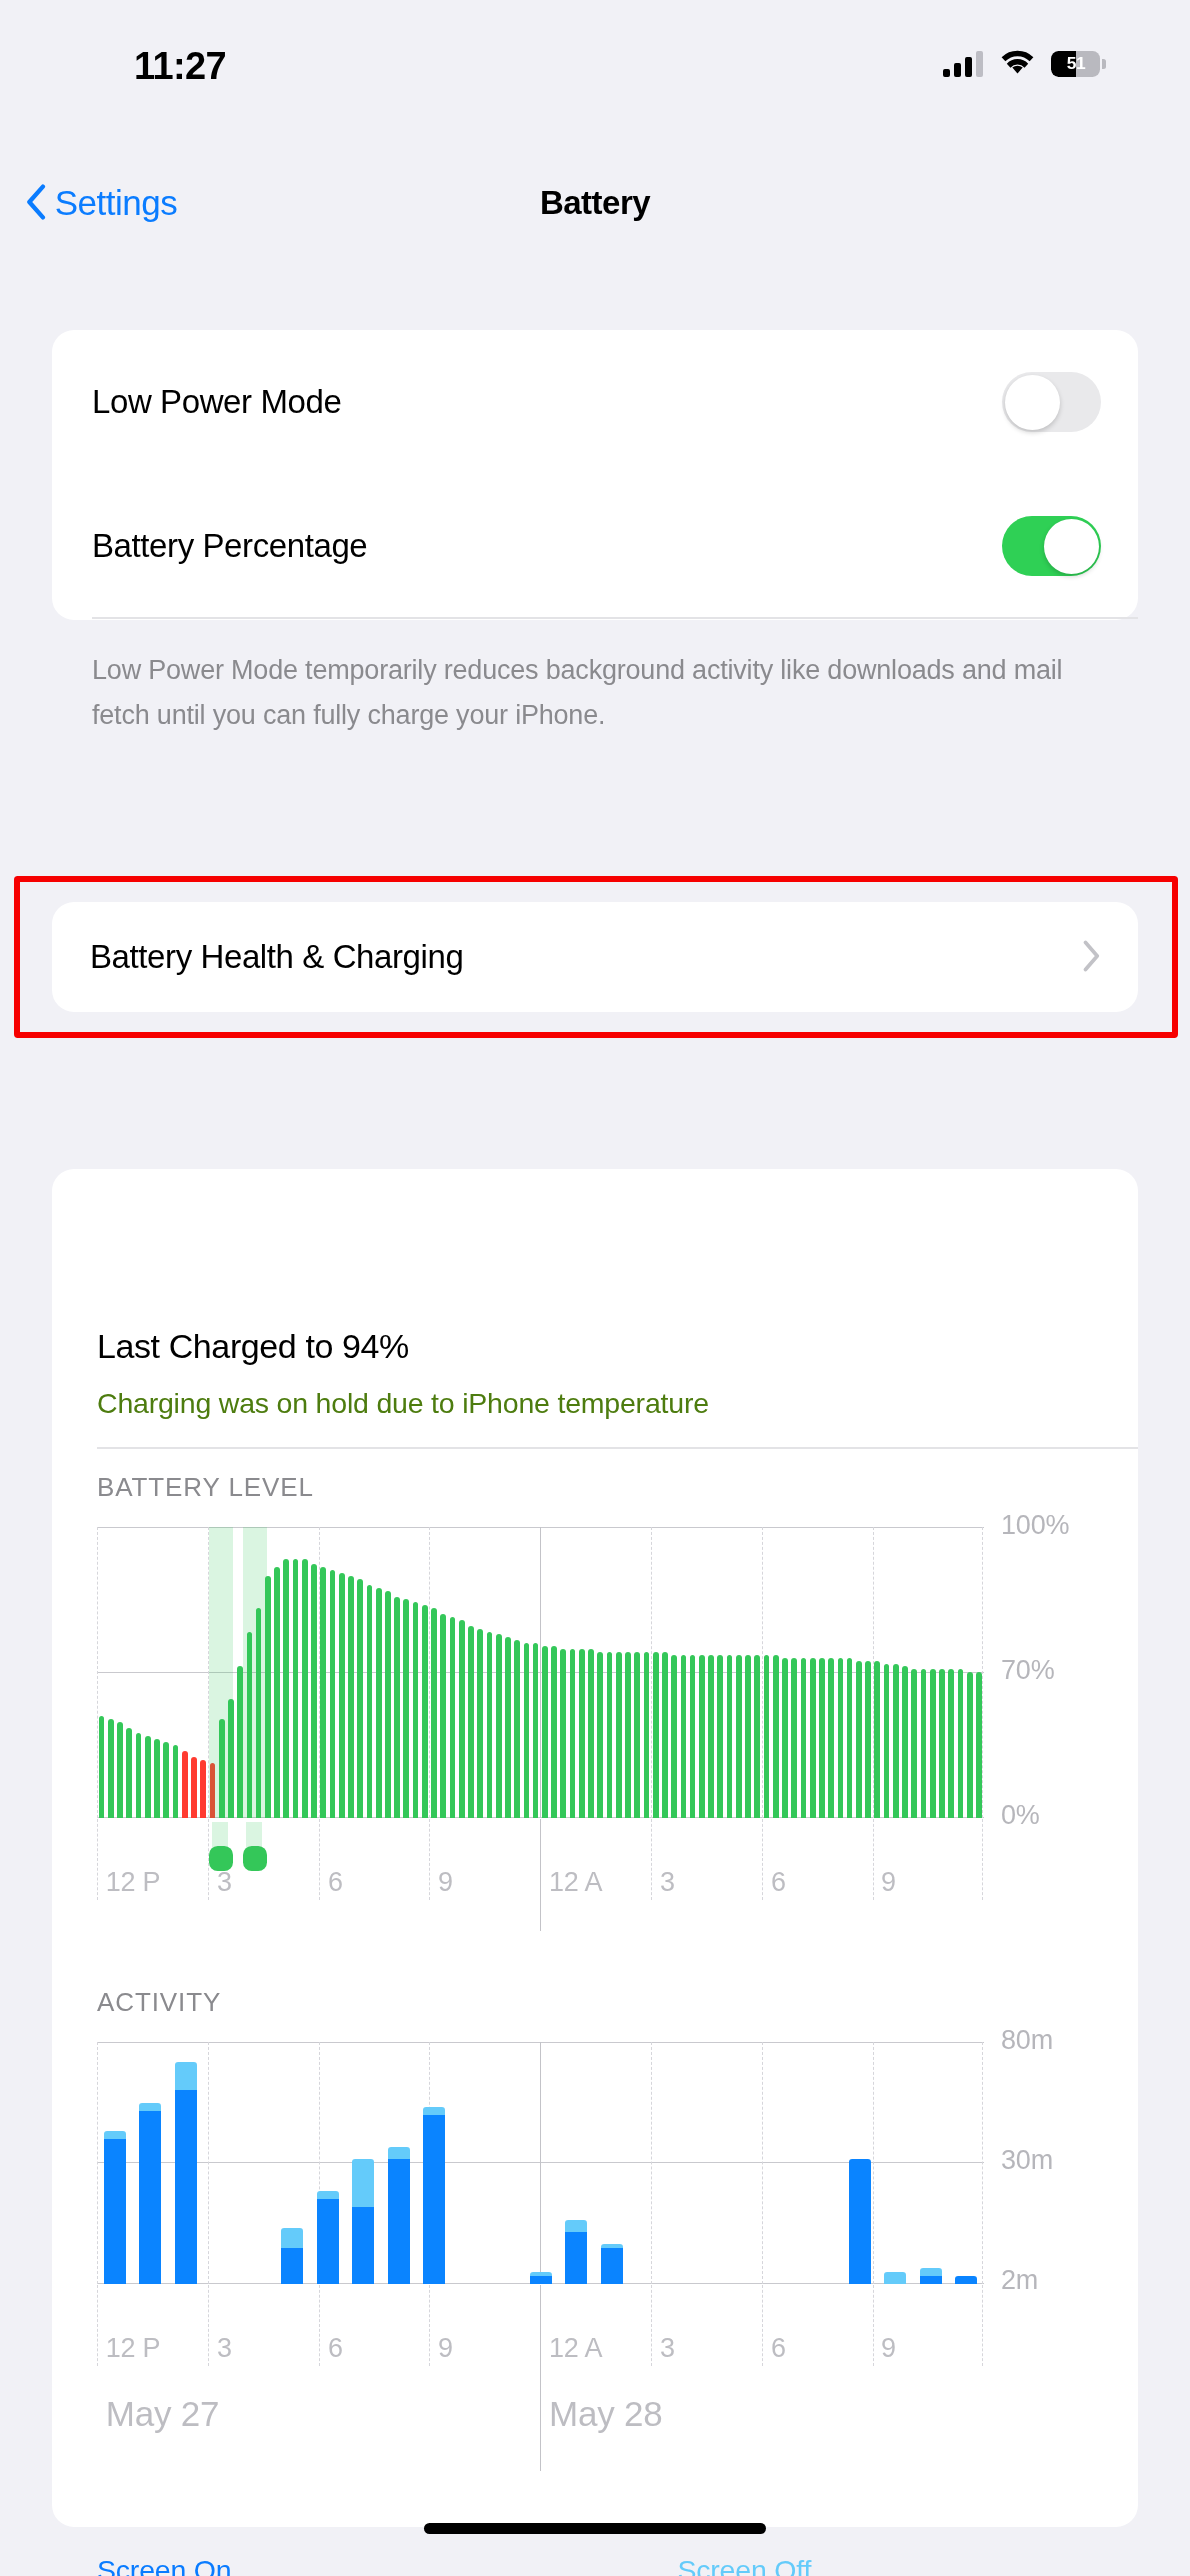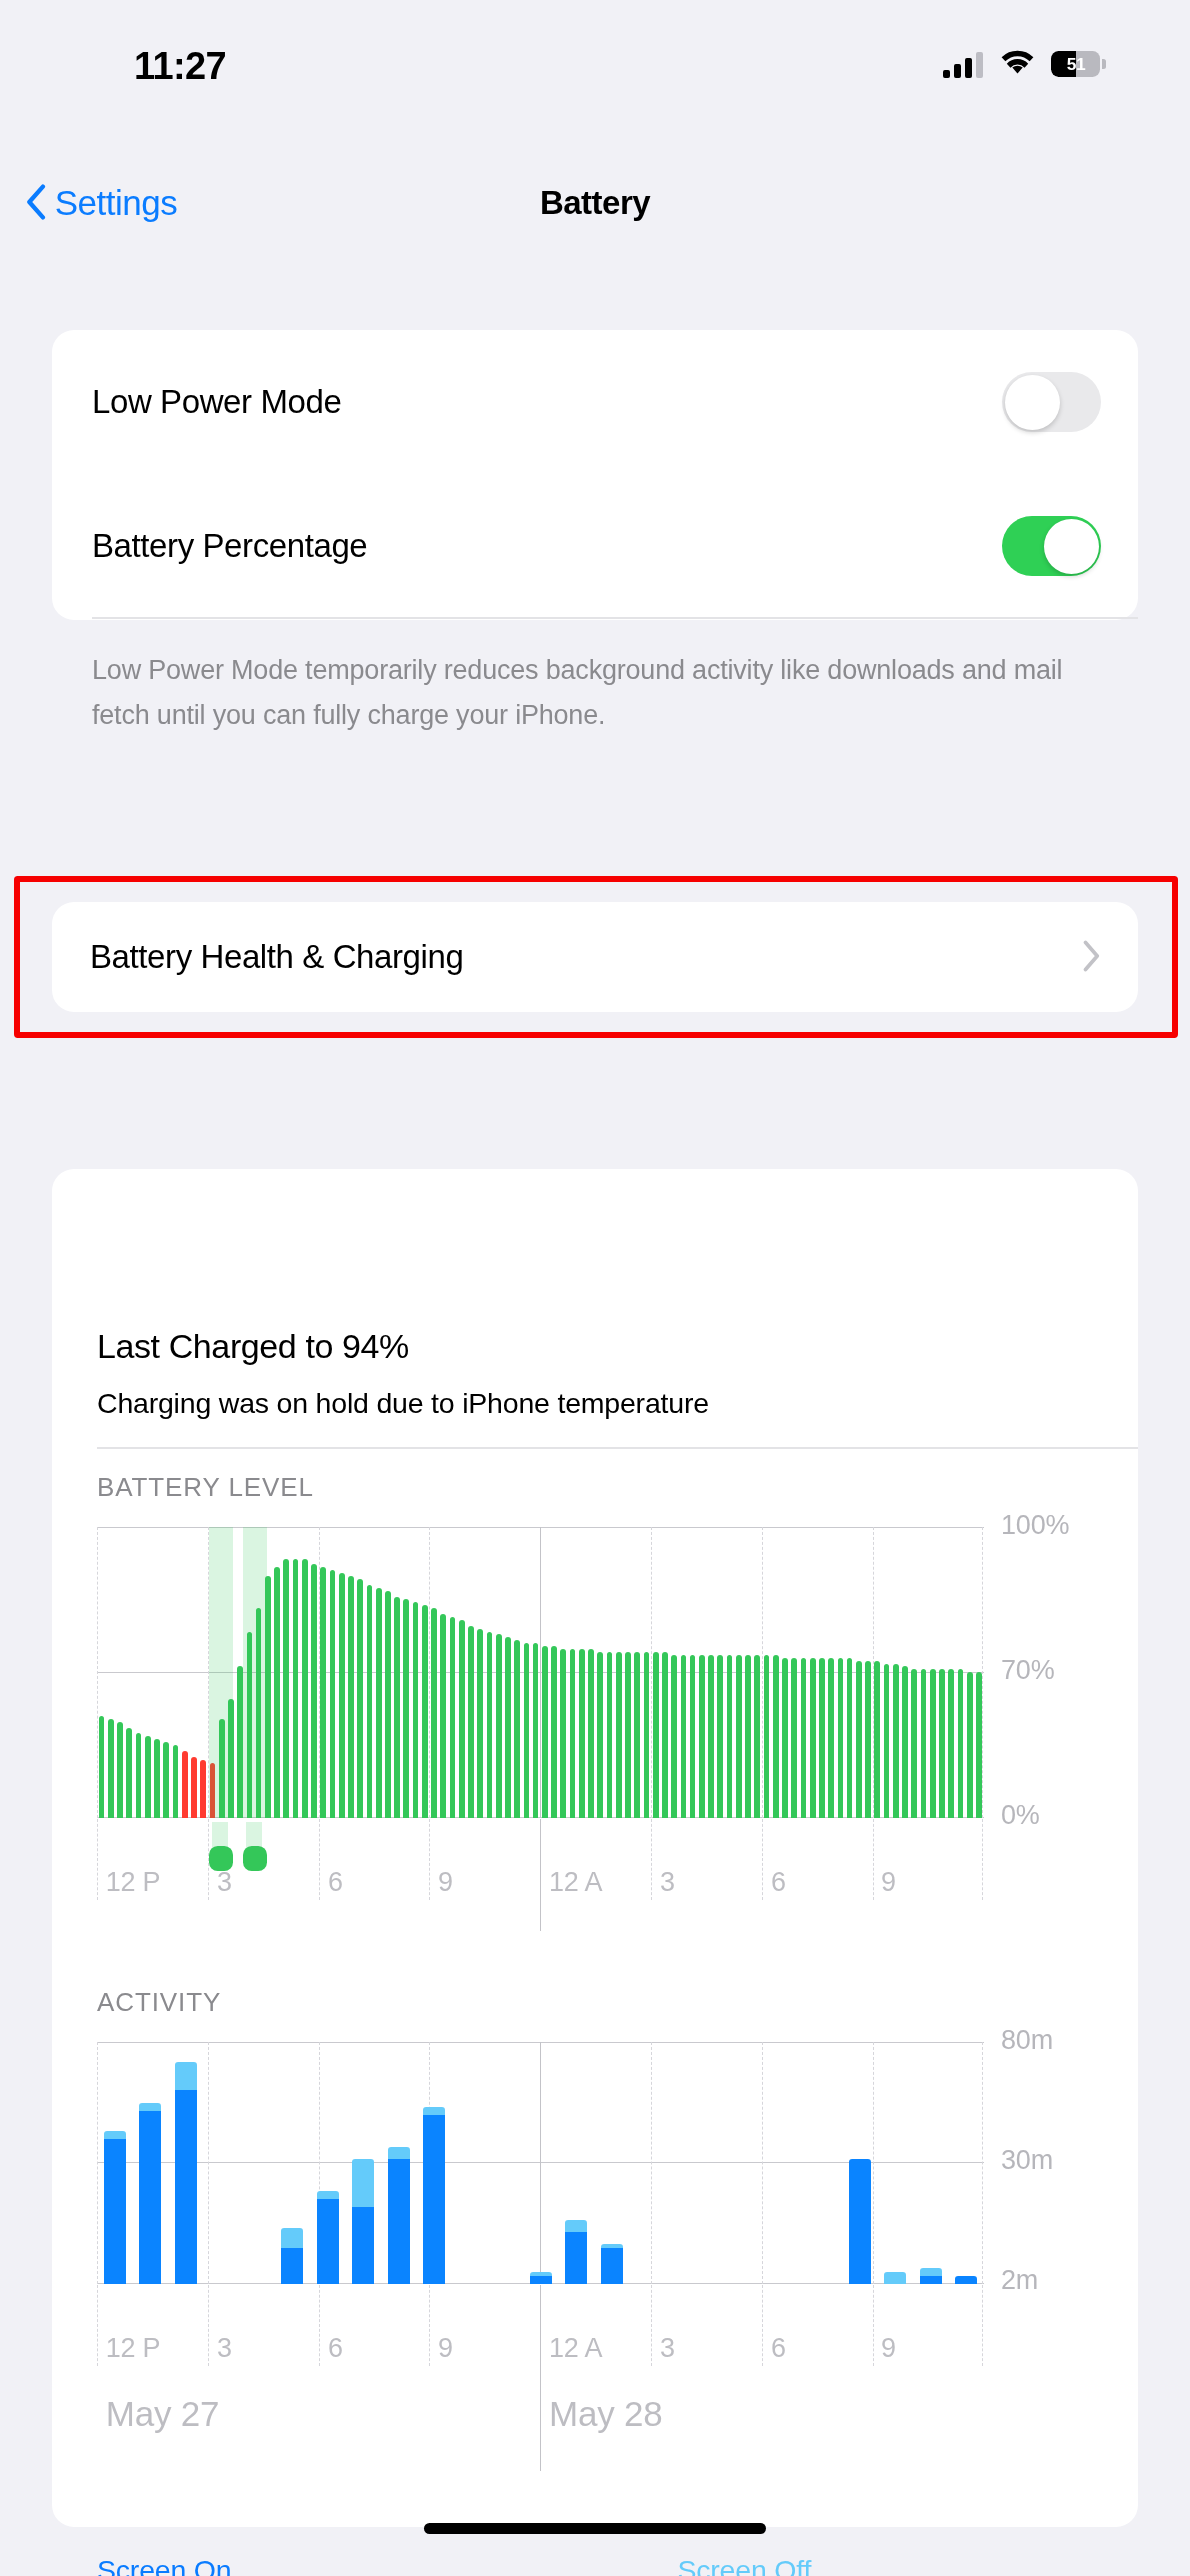--- a/index.html
+++ b/index.html
@@ -29,21 +29,20 @@
     left: 134px; top: 45px;
     font-size: 38px;
     font-weight: 700;
     color: #000;
     letter-spacing: -0.6px;
   }
   .status-right {
     position: absolute;
     right: 84px; top: 50px;
     display: flex;
-    align-items: center;
     gap: 17.4px;
   }
   .cellular { display: flex; align-items: flex-end; gap: 3.7px; height: 27px; }
   .cellular i { display: block; width: 7.4px; background: #000; border-radius: 1.9px; }
   .cellular i:nth-child(1) { height: 8px; }
   .cellular i:nth-child(2) { height: 13.6px; }
   .cellular i:nth-child(3) { height: 20px; }
   .cellular i:nth-child(4) { height: 26px; background: #bdbdc4; }
 
   .wifi-icon { width: 33px; height: 26px; }
@@ -214,21 +213,21 @@
     position: absolute;
     left: 45px; top: 158px;
     font-size: 34px;
     color: #000;
     letter-spacing: -0.4px;
   }
   .charged-sub {
     position: absolute;
     left: 45px; top: 218px;
     font-size: 28.5px;
-    color: #000000;
+    color: #4d7c0f;
     letter-spacing: -0.2px;
   }
   .card-divider {
     position: absolute;
     left: 45px; right: 0;
     top: 278px;
     height: 1.9px;
     background: #e3e3e6;
   }
 

